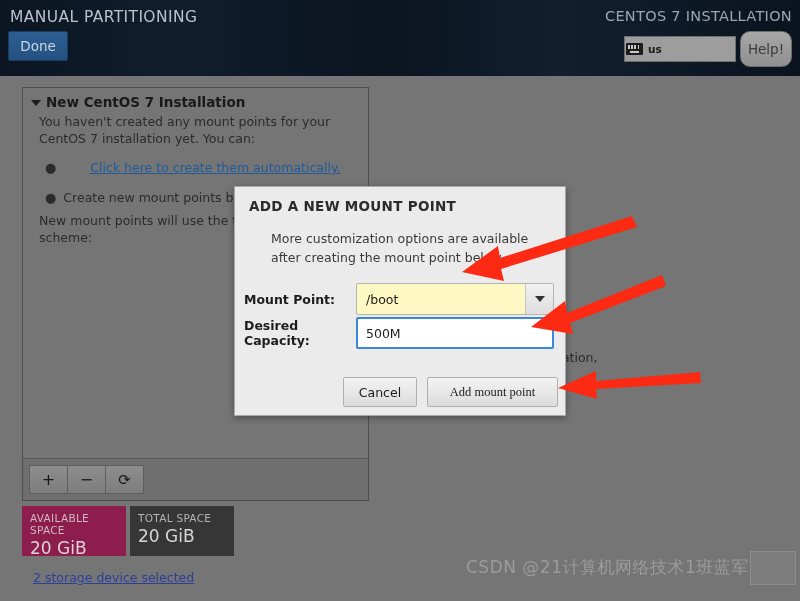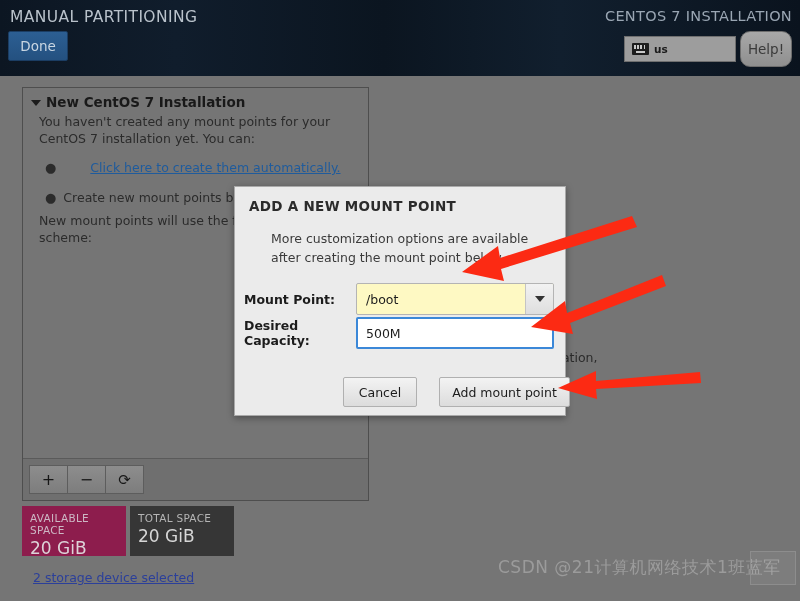--- a/index.html
+++ b/index.html
@@ -33,21 +33,21 @@
     border: 1px solid #1b3d63;
     border-radius: 2px;
     color: #c9d6e2; font-size: 13.5px;
     display: flex; align-items: center; justify-content: center;
     cursor: pointer;
   }
   .kb-indicator {
     position: absolute; right: 64px; top: 36px;
     width: 112px; height: 26px;
     background: #9d9d9d; border: 1px solid #6f6f6f;
-    display: flex; align-items: center; padding-left: 7px; gap: 5px;
+    display: flex; align-items: center; padding-left: 1px; gap: 5px;
   }
   .kb-glyph {
     width: 17px; height: 12px; background: #1d1d1d;
     border-radius: 1px; position: relative; flex: none;
   }
   .kb-glyph::before {
     content: ""; position: absolute; left: 2px; top: 2px; right: 2px; height: 4px;
     background-image:
       repeating-linear-gradient(90deg,#c9c9c9 0 1.6px,#1d1d1d 1.6px 3.2px);
   }
@@ -189,37 +189,37 @@
     border-left: 5px solid transparent; border-right: 5px solid transparent;
     border-top: 6px solid #333;
   }
   .text-input {
     width: 198px; height: 32px; background: #fff;
     border: 2px solid #3b88d8; border-radius: 2px;
     display: flex; align-items: center; padding-left: 8px;
     font-size: 12.5px; color: #1c1c1c; cursor: text;
   }
   .dialog-buttons {
-    position: absolute; left: 108px; top: 190px; display: flex; gap: 22px;
+    position: absolute; left: 108px; top: 190px; display: flex; gap: 10px;
   }
   .dlg-btn {
     height: 30px; background: linear-gradient(180deg,#f3f3f3 0%, #dcdcdc 100%);
     border: 1px solid #b0b0b0; border-radius: 2px;
     display: flex; align-items: center; justify-content: center;
     font-size: 12.5px; color: #1c1c1c; cursor: pointer;
   }
   .btn-cancel { width: 74px; }
-  .btn-add { width: 131px; }
+  .btn-add { width: 131px; font-family: Liberation Serif, serif; }
 
   
   .arrow-svg { position: absolute; left: 0; top: 0; width: 800px; height: 601px; pointer-events: none; }
 
   
   .watermark {
-    position: absolute; left: 498px; top: 556px;
+    position: absolute; left: 466px; top: 556px;
     font-size: 17px; color: #9b9b9b; letter-spacing: .5px;
     white-space: nowrap;
   }
   .wm-badge {
     position: absolute; left: 750px; top: 551px;
     width: 46px; height: 34px;
     border: 1px solid #8d8d8d; background: rgba(255,255,255,.06);
   }
 </style>
 </head>

